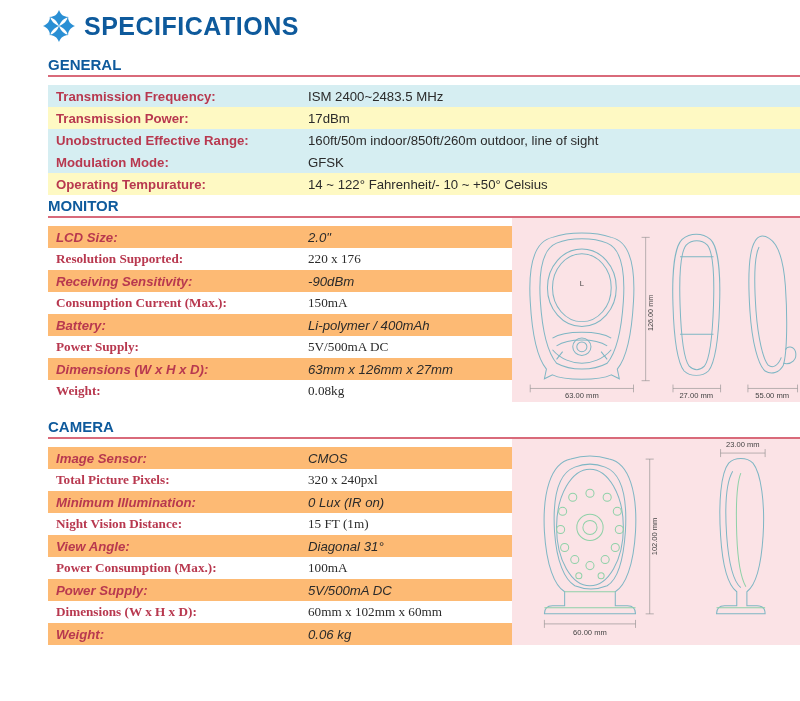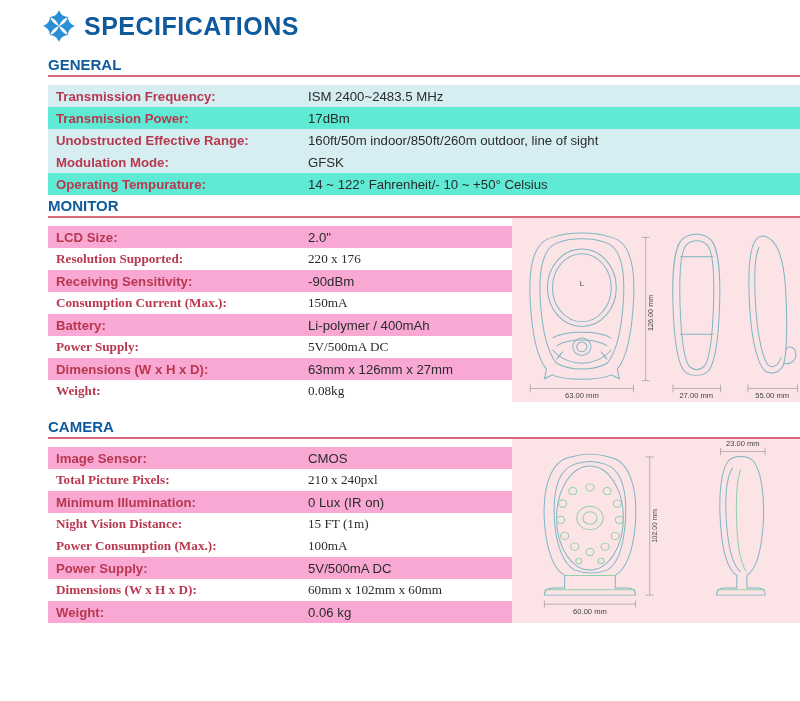--- a/index.html
+++ b/index.html
@@ -74,25 +74,26 @@
     width: 240px;
   }
   .spec-table td.value {
     color: #2b2b2b;
     padding-left: 12px;
   }
   tr.shade td {
     background: #d6eef2;
   }
   tr.plain td {
-    background: #5eead4;
+    background: #fef9c3;
   }
   
   .sec-monitor tr.shade td, .sec-camera tr.shade td {
-    background: #f9a8d4;
+    background: #fdba74;
+    font-style: italic;
   }
   .sec-monitor tr.plain td, .sec-camera tr.plain td {
     background: #ffffff;
     font-family: Liberation Serif, serif;
   }
 
   
   .general-block {
     margin-top: 4px;
   }
@@ -291,29 +292,33 @@
     <div class="split">
       <div class="left">
         <table class="spec-table sec-camera">
           <tbody>
             <tr class="shade">
               <td class="label">Image Sensor:</td>
               <td class="value">CMOS</td>
             </tr>
             <tr class="plain">
               <td class="label">Total Picture Pixels:</td>
-              <td class="value">210 x 240pxl</td>
+              <td class="value">320 x 240pxl</td>
             </tr>
             <tr class="shade">
               <td class="label">Minimum Illumination:</td>
               <td class="value">0 Lux (IR on)</td>
             </tr>
             <tr class="plain">
               <td class="label">Night Vision Distance:</td>
               <td class="value">15 FT (1m)</td>
+            </tr>
+            <tr class="shade">
+              <td class="label">View Angle:</td>
+              <td class="value">Diagonal 31°</td>
             </tr>
             <tr class="plain">
               <td class="label">Power Consumption (Max.):</td>
               <td class="value">100mA</td>
             </tr>
             <tr class="shade">
               <td class="label">Power Supply:</td>
               <td class="value">5V/500mA DC</td>
             </tr>
             <tr class="plain">

